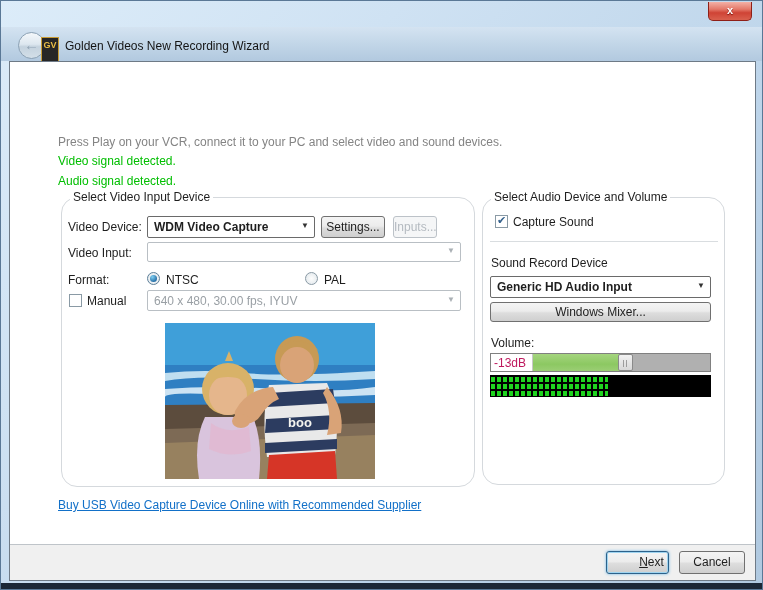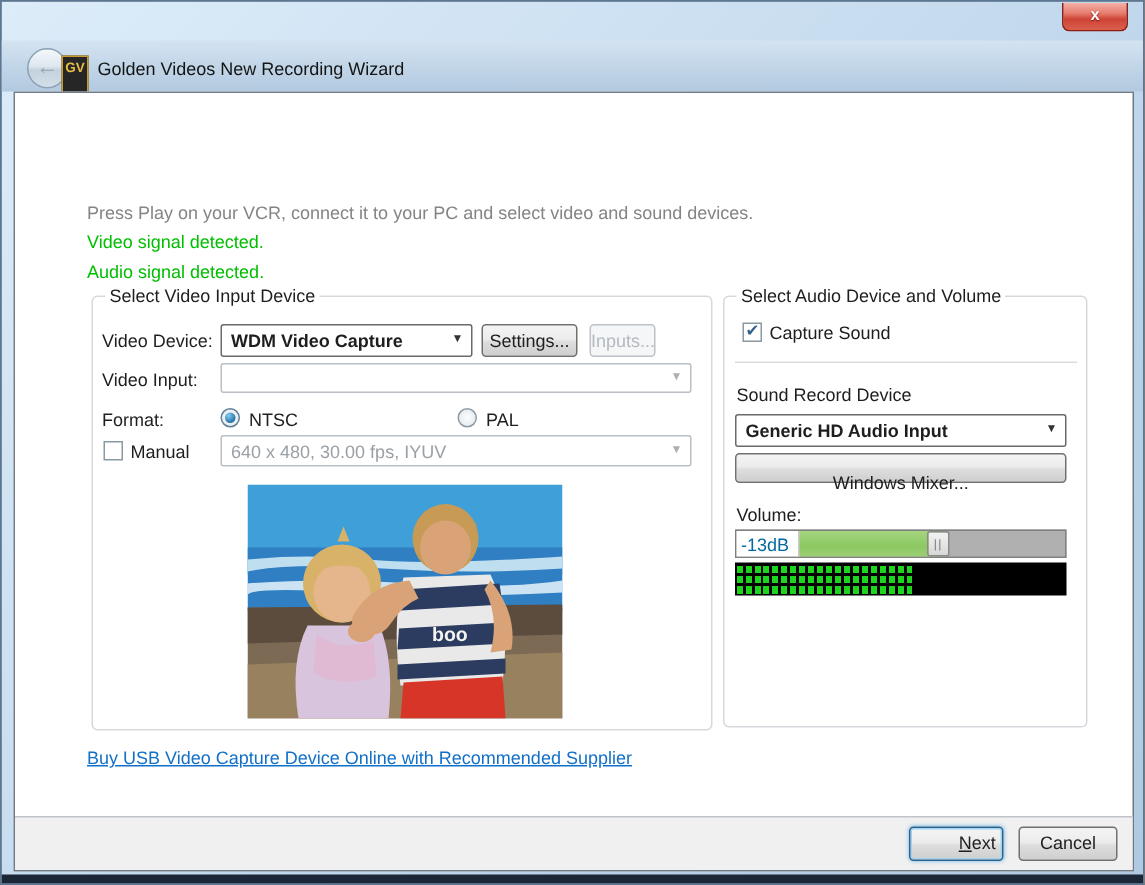--- a/index.html
+++ b/index.html
@@ -44,21 +44,21 @@
   }
   .heading{position:absolute;left:36px;top:23px;font-size:16px;color:#1464a8;}
   .instruction{position:absolute;left:48px;top:73px;color:#848484;}
   .sig-green{position:absolute;left:48px;color:#00be00;}
   .link{
     position:absolute;left:48px;top:436px;color:#1270c8;text-decoration:underline;cursor:pointer;
   }
 
   
   .groupbox{
-    position:absolute;border:1px solid #d5d9dd;border-radius:4px;background:#fff;
+    position:absolute;border:1px solid #d5d9dd;border-radius:16px;background:#fff;
   }
   .groupbox>.gb-title{
     position:absolute;top:-8px;left:8px;background:#fff;padding:0 3px;color:#1e1e1e;
   }
   .gb-video{left:51px;top:135px;width:414px;height:290px;}
   .gb-audio{left:472px;top:135px;width:243px;height:288px;}
   .fld-label{position:absolute;color:#1e1e1e;}
 
   
   .combo{
@@ -97,28 +97,28 @@
   }
   .checkbox{
     position:absolute;width:13px;height:13px;border:1px solid #8a9aa5;background:#fff;
   }
   .checkbox.checked::after{
     content:"\2714";position:absolute;left:1px;top:-2px;font-size:11px;color:#35618c;
   }
 
   
   .separator{position:absolute;height:1px;background:#d9dde0;}
-  .mixer-btn{left:7px;top:104px;width:221px;height:20px;padding-top:12px;}
+  .mixer-btn{left:7px;top:104px;width:221px;height:20px;padding-top:2px;}
   .vol-slider{
     position:absolute;left:7px;top:155px;width:221px;height:19px;
     border:1px solid #808080;background:#b0b0b0;
   }
   .vol-label{
     position:absolute;left:0;top:0;height:100%;width:42px;background:#fff;
-    font-size:12px;color:#0369a1;padding:2px 0 0 3px;border-right:1px solid #c8c8c8;
+    font-size:12px;color:#be185d;padding:2px 0 0 3px;border-right:1px solid #c8c8c8;
   }
   .vol-fill{
     position:absolute;left:42px;top:0;height:100%;
     background:linear-gradient(#a5d57f,#8cc862 60%,#9bce74);
   }
   .vol-handle{
     position:absolute;top:0;width:15px;height:17px;
     background:linear-gradient(#f2f2f2,#d8d8d8);border:1px solid #8a8a8a;border-radius:2px;
     color:#777;font-size:8px;text-align:center;line-height:15px;letter-spacing:1px;
   }

